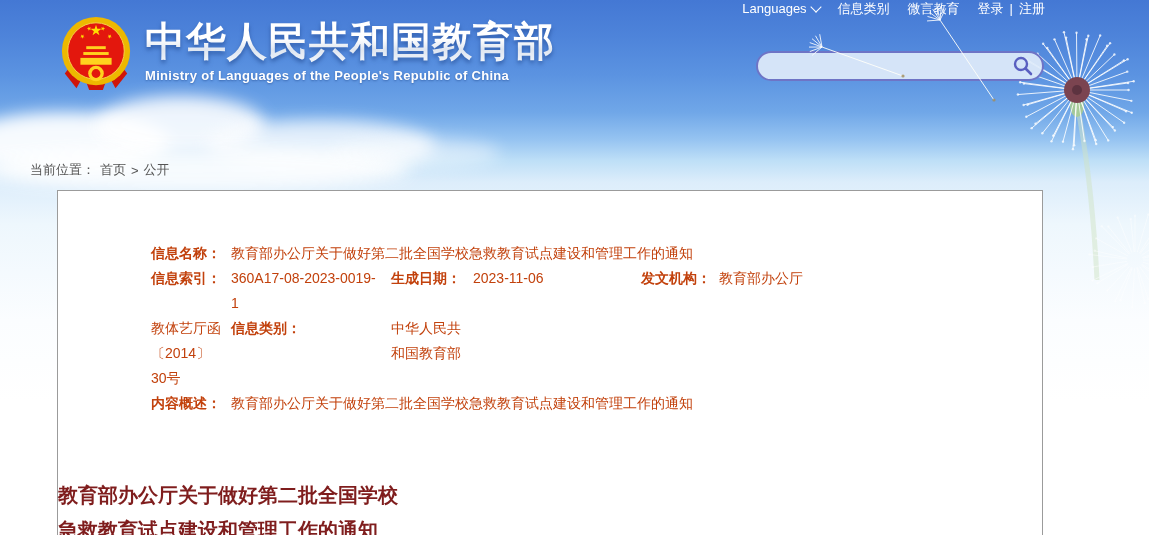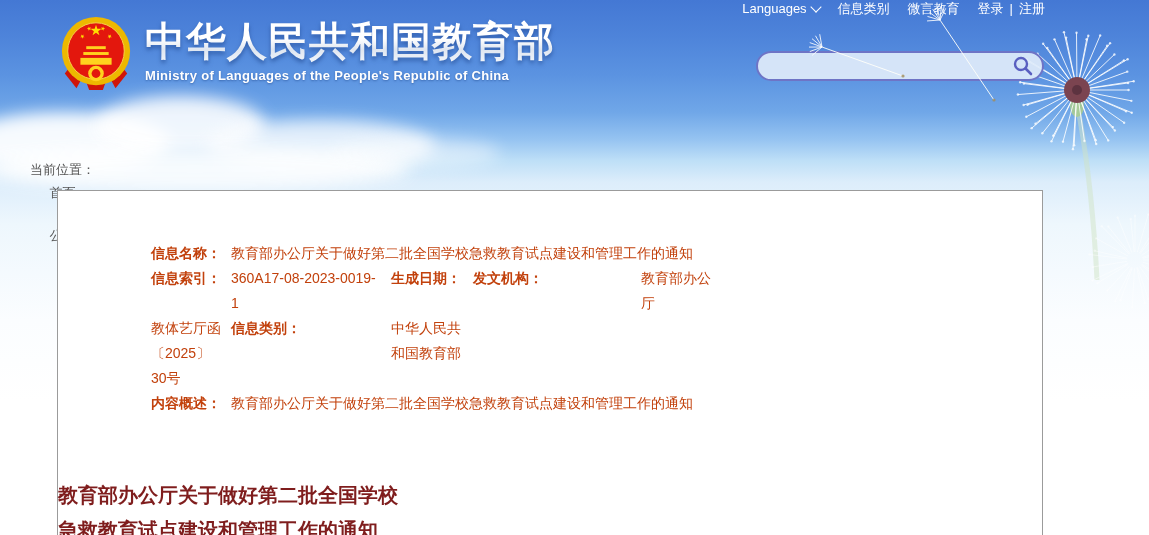--- a/index.html
+++ b/index.html
@@ -42,21 +42,21 @@
 
   .searchbox { position:absolute; left:756px; top:51px; width:288px; height:30px; z-index:2;
     background:rgba(224,236,250,.92); border:2px solid #6e74c6; border-radius:16px;
     display:flex; align-items:center; padding:0 6px 0 14px; }
   .searchbox input { flex:1; border:none; outline:none; background:transparent;
     font-size:14px; color:#334; height:24px; }
   .search-btn { border:none; background:transparent; cursor:pointer; width:26px; height:26px;
     display:flex; align-items:center; justify-content:center; padding:0; }
 
   .breadcrumb { position:absolute; left:30px; top:161px; z-index:4; font-size:13px;
-    color:#555; display:flex; gap:5px; align-items:center;flex-direction:column; }
+    color:#555; display:flex; gap:5px; align-items:center; }
   .breadcrumb a { color:#555; text-decoration:none; cursor:pointer; }
 
   .card { position:absolute; left:57px; top:190px; width:986px; height:380px; z-index:5;
     background:#fff; border:1px solid #9b9b9b; padding-top:50px; }
   .meta { margin-left:93px; display:grid;
     grid-template-columns:80px 160px 82px 168px 78px auto;
     font-size:14px; line-height:25px; color:#c2410c; }
   .meta .lab { font-weight:bold; }
   .meta .full { grid-column:2 / -1; }
   .meta .v1 { word-wrap:break-word; overflow-wrap:break-word; padding-right:8px; }
@@ -317,24 +317,25 @@
 
   <div class="card">
     <div class="meta">
 
       <div class="lab" style="grid-row:1">信息名称：</div>
       <div class="full" style="grid-row:1">教育部办公厅关于做好第二批全国学校急救教育试点建设和管理工作的通知</div>
 
       <div class="lab" style="grid-row:2">信息索引：</div>
       <div class="v1" style="grid-row:2">360A17-08-2023-0019-1</div>
       <div class="lab" style="grid-row:2">生成日期：</div>
+      <div style="grid-row:2">2023-11-06</div>
       <div class="lab" style="grid-row:2">发文机构：</div>
       <div style="grid-row:2">教育部办公厅</div>
 
-      <div class="v1" style="grid-row:3">教体艺厅函〔2025〕30号</div>
+      <div class="v1" style="grid-row:3">教体艺厅函〔2014〕30号</div>
       <div class="lab" style="grid-row:3">信息类别：</div>
       <div style="grid-row:3">中华人民共和国教育部</div>
 
       <div class="lab" style="grid-row:4">内容概述：</div>
       <div class="full" style="grid-row:4">教育部办公厅关于做好第二批全国学校急救教育试点建设和管理工作的通知</div>
     </div>
 
     <div class="article-title">
       <div>教育部办公厅关于做好第二批全国学校</div>
       <div>急救教育试点建设和管理工作的通知</div>

